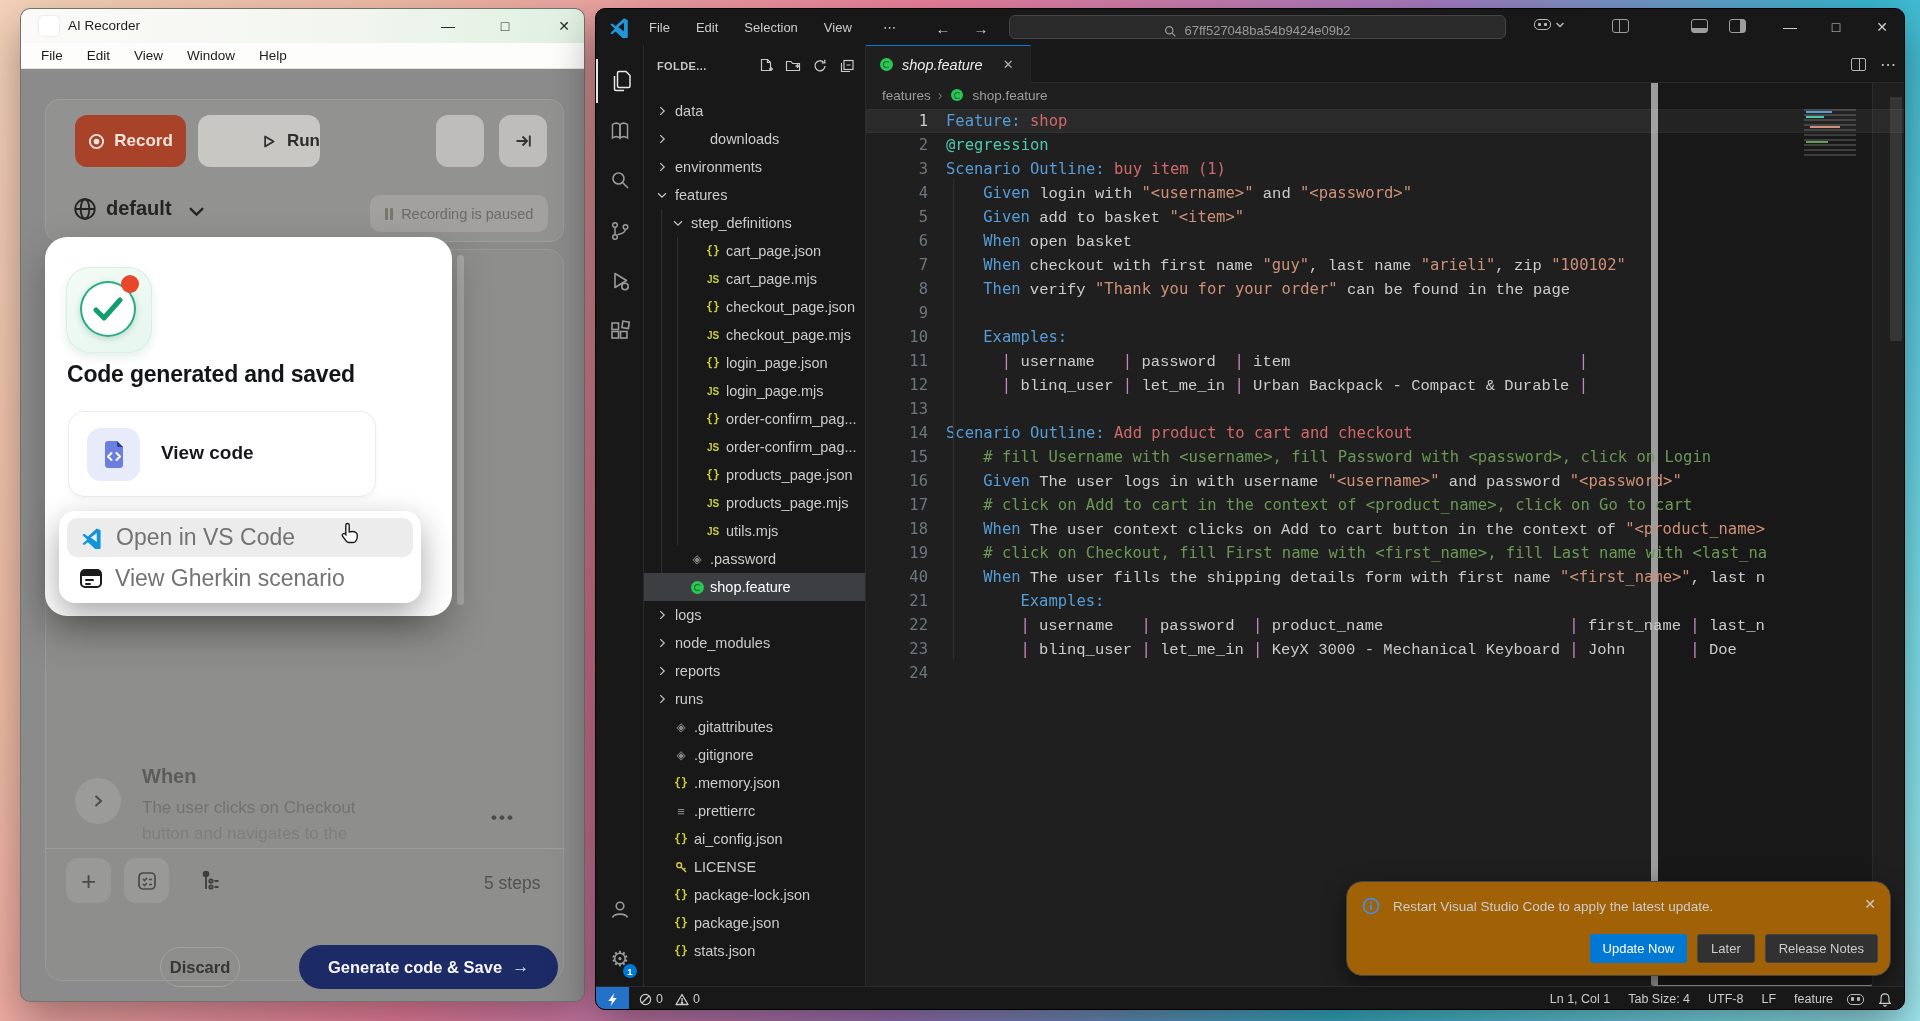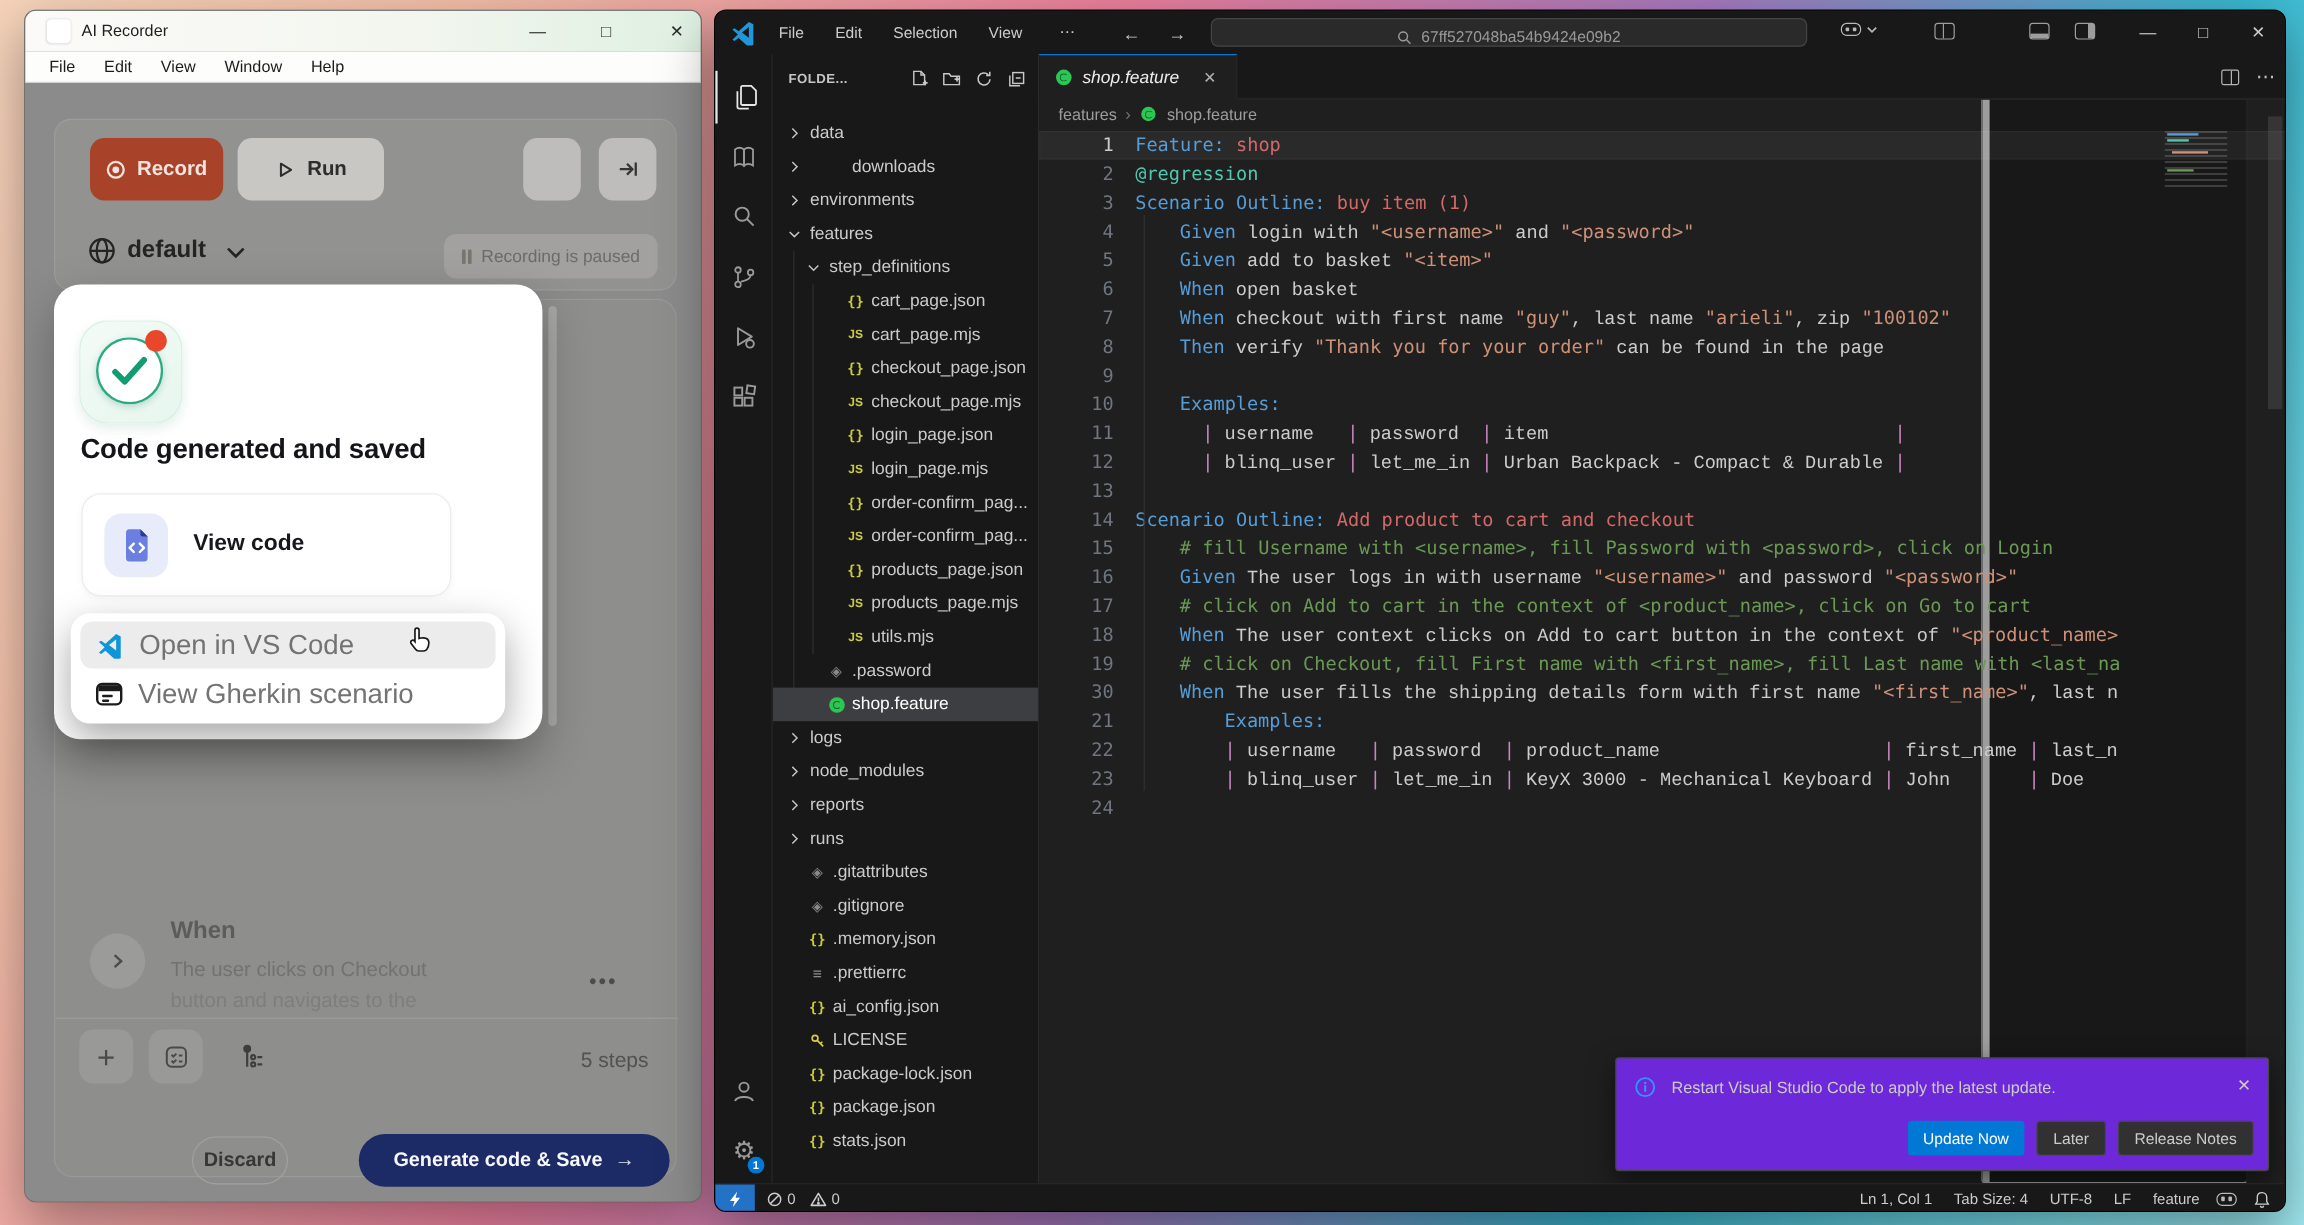--- a/index.html
+++ b/index.html
@@ -18,21 +18,21 @@
   .rec-appicon{left:18px;top:7px;width:20px;height:20px;background:#fff;border-radius:4px;box-shadow:0 0 2px rgba(0,0,0,.15);}
   .rec-title{left:47px;top:9px;font-size:13.5px;color:#1f1f1f;}
   .rec-ctl{top:4px;width:34px;height:26px;display:flex;align-items:center;justify-content:center;font-size:14px;color:#2b2b2b;border-radius:6px;}
   .rec-menubar{left:0;top:34px;width:100%;height:26px;background:#fdfdfb;border-bottom:1px solid #e4e4e1;display:flex;align-items:center;padding-left:20px;gap:24px;}
   .rec-menubar span{font-size:13.5px;color:#1c1c1c;}
   .rec-body{left:0;top:60px;width:565px;height:934px;background:#8b8b8b;}
 
   .tool-card{left:24px;top:30px;width:519px;height:143px;background:#929290;border:1px solid #9d9d9b;border-radius:14px;}
   .btn-record{left:29px;top:15px;width:111px;height:52px;background:#a8432a;border-radius:12px;display:flex;align-items:center;justify-content:center;gap:9px;}
   .btn-record .lbl{color:#f2e3dd;font-size:17px;font-weight:700;}
-  .btn-run{left:152px;top:15px;width:122px;height:52px;background:#c9c7c4;border-radius:12px;display:flex;align-items:center;justify-content:center;gap:10px;}
+  .btn-run{left:152px;top:15px;width:122px;height:52px;background:#c9c7c4;border-radius:12px;display:flex;align-items:center;justify-content:flex-end;gap:10px;}
   .btn-run .lbl{color:#2d2d2b;font-size:17px;font-weight:600;}
   .btn-sq{top:15px;width:48px;height:52px;background:#bfbdbb;border-radius:12px;display:flex;align-items:center;justify-content:center;}
   .row2-globe{left:26px;top:96px;}
   .profile-name{left:60px;top:97px;font-size:20px;font-weight:700;color:#242422;}
   .profile-chev{left:142px;top:104px;}
   .pill-paused{left:324px;top:95px;width:178px;height:37px;background:#a3a19f;border-radius:10px;display:flex;align-items:center;justify-content:center;gap:8px;}
   .pill-paused .lbl{font-size:14.5px;color:#6c6b69;}
   .pause-ic{display:inline-flex;gap:2.5px;}
   .pause-ic i{display:block;width:3px;height:12px;background:#77766f;border-radius:1px;}
 
@@ -144,21 +144,21 @@
   .ct{padding-left:18px;color:#cccccc;}
   .tk-kw{color:#569cd6;} .tk-name{color:#d16969;} .tk-str{color:#ce9178;}
   .tk-cmt{color:#6a9955;} .tk-tag{color:#4ec9b0;} .tk-pipe{color:#c586c0;} .tk-txt{color:#cccccc;font-family:Liberation Mono, monospace;}
   .indent-guide{left:357px;top:170px;width:1px;height:480px;background:#313131;}
 
   .minimap{left:1208px;top:100px;width:52px;height:50px;
      background:repeating-linear-gradient(180deg,rgba(160,160,160,.28) 0 2px,transparent 2px 5px);}
   .mm-mark{position:absolute;height:2px;}
   .vscroll{left:1294px;top:88px;width:12px;height:244px;background:rgba(121,121,121,.25);}
 
-  .notif{left:750px;top:872px;width:545px;height:95px;background:#6d28d9;border:1px solid #454545;border-radius:3px;
+  .notif{left:750px;top:872px;width:545px;height:95px;background:#a16207;border:1px solid #454545;border-radius:16px;
      box-shadow:0 8px 22px rgba(0,0,0,.5);padding-left:44px;}
   .notif-msg{left:46px;top:17px;font-size:13.5px;color:#cccccc;}
   .notif-x{right:14px;top:14px;color:#cccccc;font-size:14px;}
   .notif-btns{right:12px;bottom:12px;display:flex;gap:10px;}
   .nbtn{height:29px;padding:0 13px;display:flex;align-items:center;font-size:13px;border-radius:3px;}
   .nbtn.primary{background:#0078d4;color:#ffffff;}
   .nbtn.sec{background:#313131;color:#cccccc;border:1px solid #454545;}
 
   .statusbar{left:0;top:977px;width:1310px;height:25px;background:#181818;border-top:1px solid #2b2b2b;
      border-radius:0 0 10px 10px;display:flex;align-items:center;font-size:12.5px;color:#cccccc;}
@@ -669,21 +669,21 @@
       <div class="cl"><span class="ln">10</span><span class="ct"><span class="tk-txt">    </span><span class="tk-kw">Examples:</span></span></div>
       <div class="cl"><span class="ln">11</span><span class="ct"><span class="tk-txt">      </span><span class="tk-pipe">|</span><span class="tk-txt"> username   </span><span class="tk-pipe">|</span><span class="tk-txt"> password  </span><span class="tk-pipe">|</span><span class="tk-txt"> item                               </span><span class="tk-pipe">|</span></span></div>
       <div class="cl"><span class="ln">12</span><span class="ct"><span class="tk-txt">      </span><span class="tk-pipe">|</span><span class="tk-txt"> blinq_user </span><span class="tk-pipe">|</span><span class="tk-txt"> let_me_in </span><span class="tk-pipe">|</span><span class="tk-txt"> Urban Backpack - Compact &amp; Durable </span><span class="tk-pipe">|</span></span></div>
       <div class="cl"><span class="ln">13</span><span class="ct"></span></div>
       <div class="cl"><span class="ln">14</span><span class="ct"><span class="tk-kw">Scenario Outline:</span><span class="tk-name"> Add product to cart and checkout</span></span></div>
       <div class="cl"><span class="ln">15</span><span class="ct"><span class="tk-txt">    </span><span class="tk-cmt"># fill Username with &lt;username&gt;, fill Password with &lt;password&gt;, click on Login</span></span></div>
       <div class="cl"><span class="ln">16</span><span class="ct"><span class="tk-txt">    </span><span class="tk-kw">Given</span><span class="tk-txt"> The user logs in with username </span><span class="tk-str">"&lt;username&gt;"</span><span class="tk-txt"> and password </span><span class="tk-str">"&lt;password&gt;"</span></span></div>
       <div class="cl"><span class="ln">17</span><span class="ct"><span class="tk-txt">    </span><span class="tk-cmt"># click on Add to cart in the context of &lt;product_name&gt;, click on Go to cart</span></span></div>
       <div class="cl"><span class="ln">18</span><span class="ct"><span class="tk-txt">    </span><span class="tk-kw">When</span><span class="tk-txt"> The user context clicks on Add to cart button in the context of </span><span class="tk-str">"&lt;product_name&gt;</span></span></div>
       <div class="cl"><span class="ln">19</span><span class="ct"><span class="tk-txt">    </span><span class="tk-cmt"># click on Checkout, fill First name with &lt;first_name&gt;, fill Last name with &lt;last_na</span></span></div>
-      <div class="cl"><span class="ln">30</span><span class="ct"><span class="tk-txt">    </span><span class="tk-kw">When</span><span class="tk-txt"> The user fills the shipping details form with first name </span><span class="tk-str">"&lt;first_name&gt;"</span><span class="tk-txt">, last n</span></span></div>
+      <div class="cl"><span class="ln">40</span><span class="ct"><span class="tk-txt">    </span><span class="tk-kw">When</span><span class="tk-txt"> The user fills the shipping details form with first name </span><span class="tk-str">"&lt;first_name&gt;"</span><span class="tk-txt">, last n</span></span></div>
       <div class="cl"><span class="ln">21</span><span class="ct"><span class="tk-txt">        </span><span class="tk-kw">Examples:</span></span></div>
       <div class="cl"><span class="ln">22</span><span class="ct"><span class="tk-txt">        </span><span class="tk-pipe">|</span><span class="tk-txt"> username   </span><span class="tk-pipe">|</span><span class="tk-txt"> password  </span><span class="tk-pipe">|</span><span class="tk-txt"> product_name                    </span><span class="tk-pipe">|</span><span class="tk-txt"> first_name </span><span class="tk-pipe">|</span><span class="tk-txt"> last_n</span></span></div>
       <div class="cl"><span class="ln">23</span><span class="ct"><span class="tk-txt">        </span><span class="tk-pipe">|</span><span class="tk-txt"> blinq_user </span><span class="tk-pipe">|</span><span class="tk-txt"> let_me_in </span><span class="tk-pipe">|</span><span class="tk-txt"> KeyX 3000 - Mechanical Keyboard </span><span class="tk-pipe">|</span><span class="tk-txt"> John       </span><span class="tk-pipe">|</span><span class="tk-txt"> Doe</span></span></div>
       <div class="cl"><span class="ln">24</span><span class="ct"></span></div>
     </div>
   <div class="indent-guide abs"></div>
   <div class="minimap abs">
     <span class="mm-mark" style="left:2px;top:2px;width:26px;background:#569cd6;"></span>
     <span class="mm-mark" style="left:2px;top:7px;width:18px;background:#4ec9b0;"></span>
     <span class="mm-mark" style="left:6px;top:17px;width:30px;background:#ce9178;"></span>

